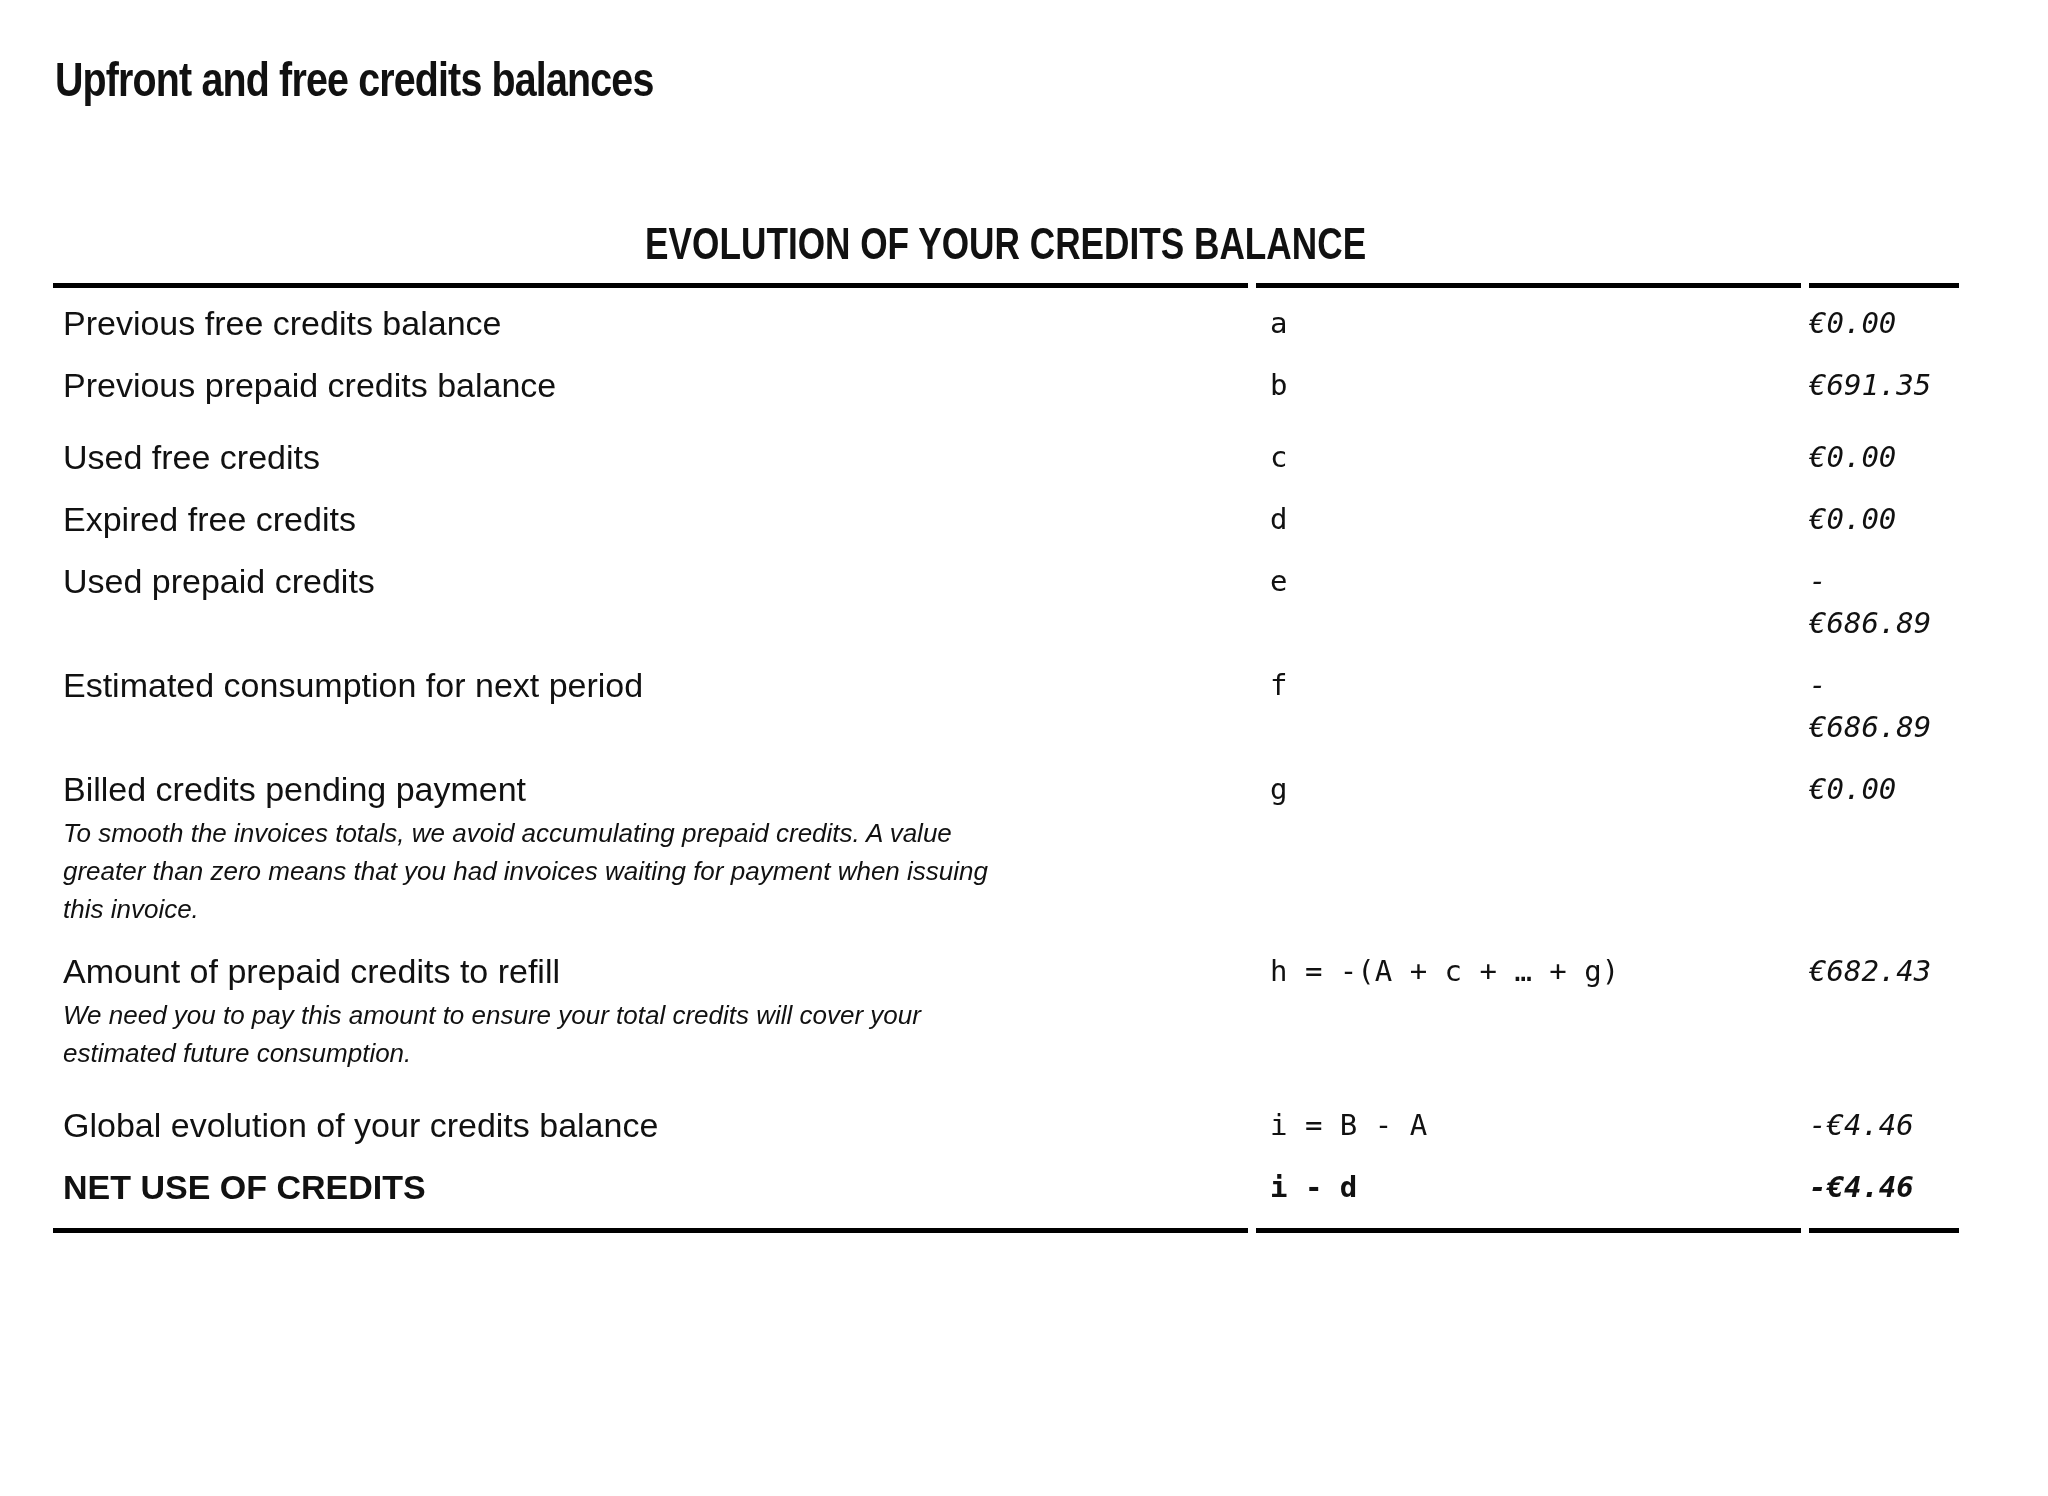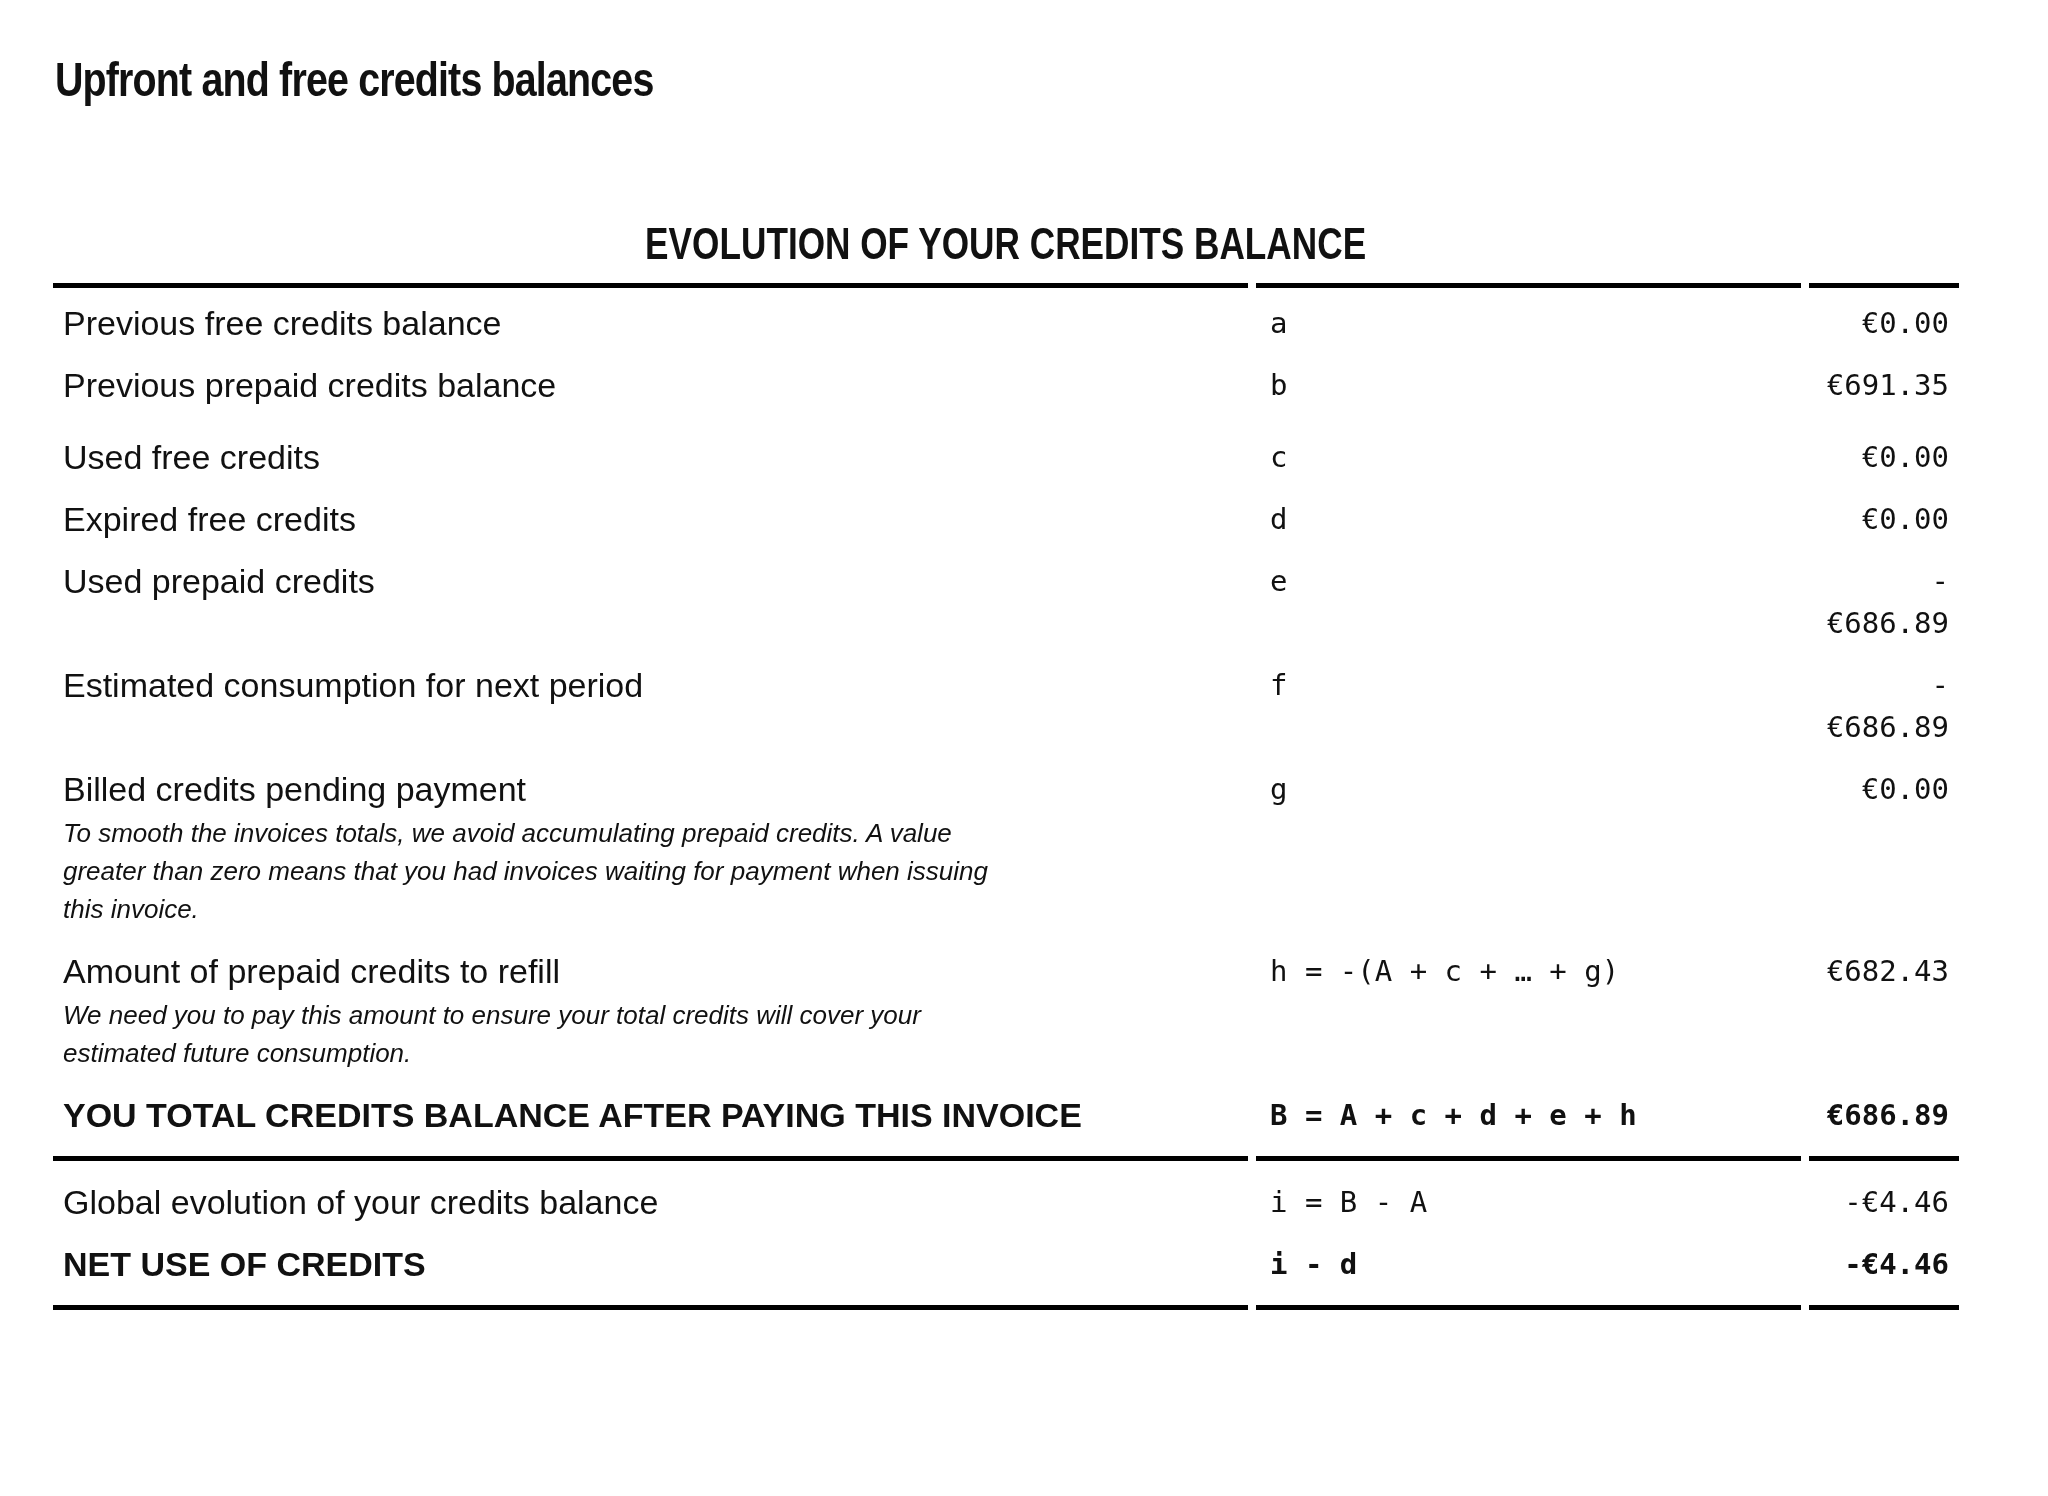--- a/index.html
+++ b/index.html
@@ -46,21 +46,21 @@
     font-size:34px;
     line-height:42px;
     padding:10px 0 10px 10px;
   }
   td.formula, td.value {
     font-family:"DejaVu Sans Mono", monospace;
     font-size:29px;
     white-space:nowrap;
   }
   td.formula { padding-left:14px; }
-  td.value   { text-align:right; padding-left:0; padding-right:10px; }
+  td.value   { text-align:left; padding-left:0; padding-right:10px;font-style:italic; }
   td.value .vline { line-height:42px; }
   tr.first-row td    { border-top:5px solid #000; padding-top:14px; }
   tr.rule-below td   { border-bottom:5px solid #000; }
   tr.total td        { font-weight:bold; padding-bottom:20px; }
   tr.section-start td { padding-top:20px;margin-top:26px; }
   .note {
     font-style:italic;
     font-weight:normal;
     font-size:26px;
     line-height:38px;
@@ -149,27 +149,20 @@
       <td class="label">
         <div>Amount of prepaid credits to refill</div>
         <div class="note">We need you to pay this amount to ensure your total credits will cover your estimated future consumption.</div>
       </td>
       <td class="formula">h = -(A + c + … + g)</td>
       <td class="value">
           <div class="vline">€682.43</div>
         </td>
     </tr>
 
-    <tr class="total rule-below">
-      <td class="label">YOU TOTAL CREDITS BALANCE AFTER PAYING THIS INVOICE</td>
-      <td class="formula">B = A + c + d + e + h</td>
-      <td class="value">
-          <div class="vline">€686.89</div>
-        </td>
-    </tr>
 
     <tr class="section-start">
       <td class="label">Global evolution of your credits balance</td>
       <td class="formula">i = B - A</td>
       <td class="value">
           <div class="vline">-€4.46</div>
         </td>
     </tr>
 
     <tr class="total rule-below">

